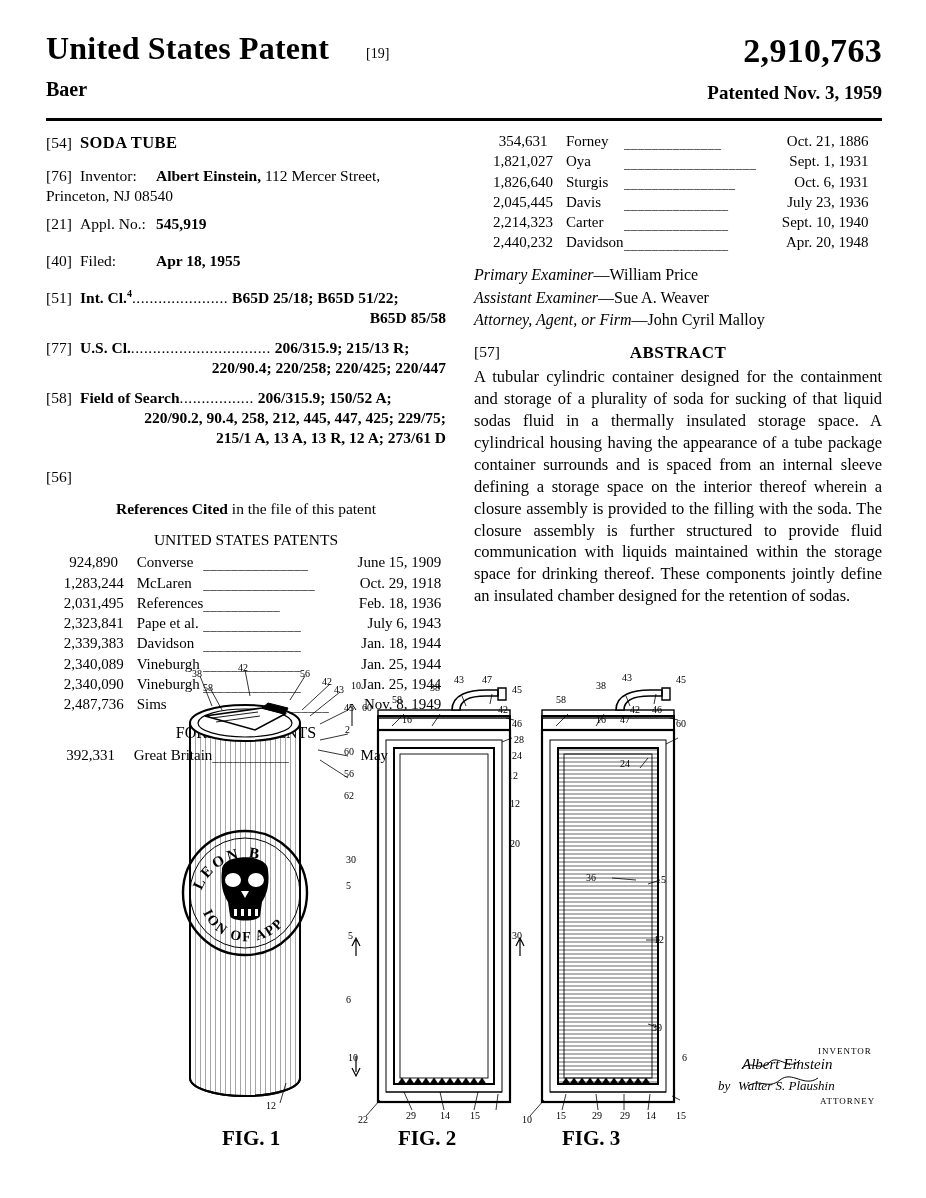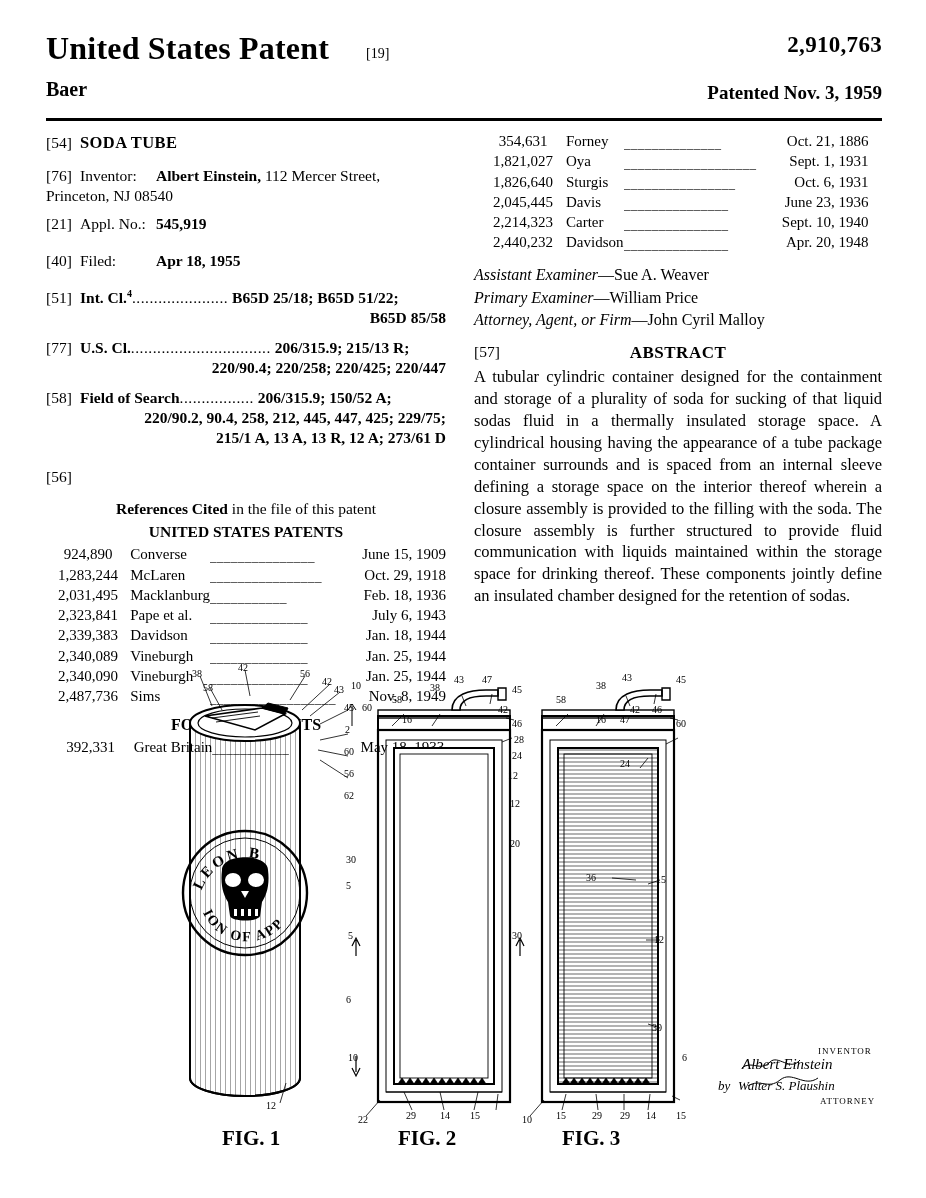--- a/index.html
+++ b/index.html
@@ -45,21 +45,21 @@
     position: absolute;
     left: 320px;
     top: 16px;
     font-size: 14px;
   }
   .patent-number {
     position: absolute;
     right: 0;
     top: 2px;
     font-weight: bold;
-    font-size: 23px;
+    font-size: 34px;
     letter-spacing: 0.3px;
     font-family: Liberation Serif, serif;
   }
   .inventor-line {
     position: absolute;
     left: 0;
     top: 48px;
     font-weight: bold;
     font-size: 20px;
   }
@@ -111,22 +111,21 @@
   
   .refs-title {
     text-align: center;
     margin-top: 2px;
     font-size: 15.5px;
   }
   .refs-title .b { font-weight: bold; }
   .subhead {
     text-align: center;
     font-size: 15.5px;
-    margin: 2px 0 3px 0;
-    font-weight: bold;
+    margin: 10px 0 3px 0;
   }
   table.refs {
     border-collapse: collapse;
     font-size: 15px;
     margin: 0 auto;
   }
   table.refs td {
     padding: 0 0 0.5px 0;
     white-space: nowrap;
     vertical-align: bottom;
@@ -283,21 +282,21 @@
             <td class="date">June 15, 1909</td>
           </tr>
           <tr>
             <td class="num">1,283,244</td>
             <td class="name">McLaren</td>
             <td class="dots">________________</td>
             <td class="date">Oct. 29, 1918</td>
           </tr>
           <tr>
             <td class="num">2,031,495</td>
-            <td class="name">Macklanburg</td>
+            <td class="name">References</td>
             <td class="dots">___________</td>
             <td class="date">Feb. 18, 1936</td>
           </tr>
           <tr>
             <td class="num">2,323,841</td>
             <td class="name">Pape et al.</td>
             <td class="dots">______________</td>
             <td class="date">July 6, 1943</td>
           </tr>
           <tr>
@@ -360,43 +359,43 @@
         <tr>
           <td class="num">1,826,640</td>
           <td class="name">Sturgis</td>
           <td class="dots">________________</td>
           <td class="date">Oct. 6, 1931</td>
         </tr>
         <tr>
           <td class="num">2,045,445</td>
           <td class="name">Davis</td>
           <td class="dots">_______________</td>
-          <td class="date">June 23, 1936</td>
+          <td class="date">July 23, 1936</td>
         </tr>
         <tr>
           <td class="num">2,214,323</td>
           <td class="name">Carter</td>
           <td class="dots">_______________</td>
           <td class="date">Sept. 10, 1940</td>
         </tr>
         <tr>
           <td class="num">2,440,232</td>
           <td class="name">Davidson</td>
           <td class="dots">_______________</td>
           <td class="date">Apr. 20, 1948</td>
         </tr>
       </tbody>
     </table>
 
     <div class="examiner">
       <div>
+        <i>Primary Examiner</i><span>—William Price</span>
+      </div>
+      <div>
         <i>Assistant Examiner</i><span>—Sue A. Weaver</span>
-      </div>
-      <div>
-        <i>Primary Examiner</i><span>—William Price</span>
       </div>
       <div>
         <i>Attorney, Agent, or Firm</i><span>—John Cyril Malloy</span>
       </div>
     </div>
 
     <div class="abstract-head">
       <span class="tagno">[57]</span>
       <span class="lbl">ABSTRACT</span>
     </div>

